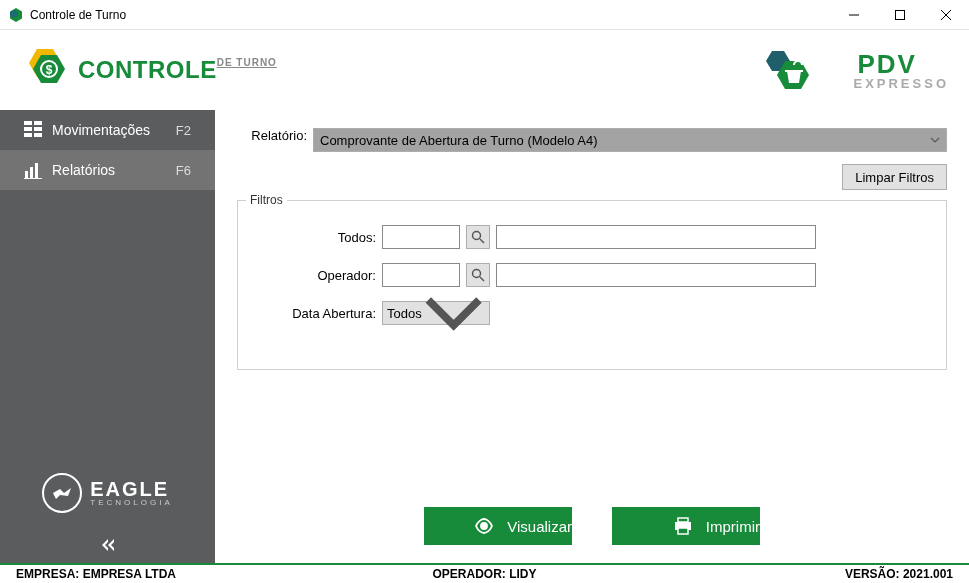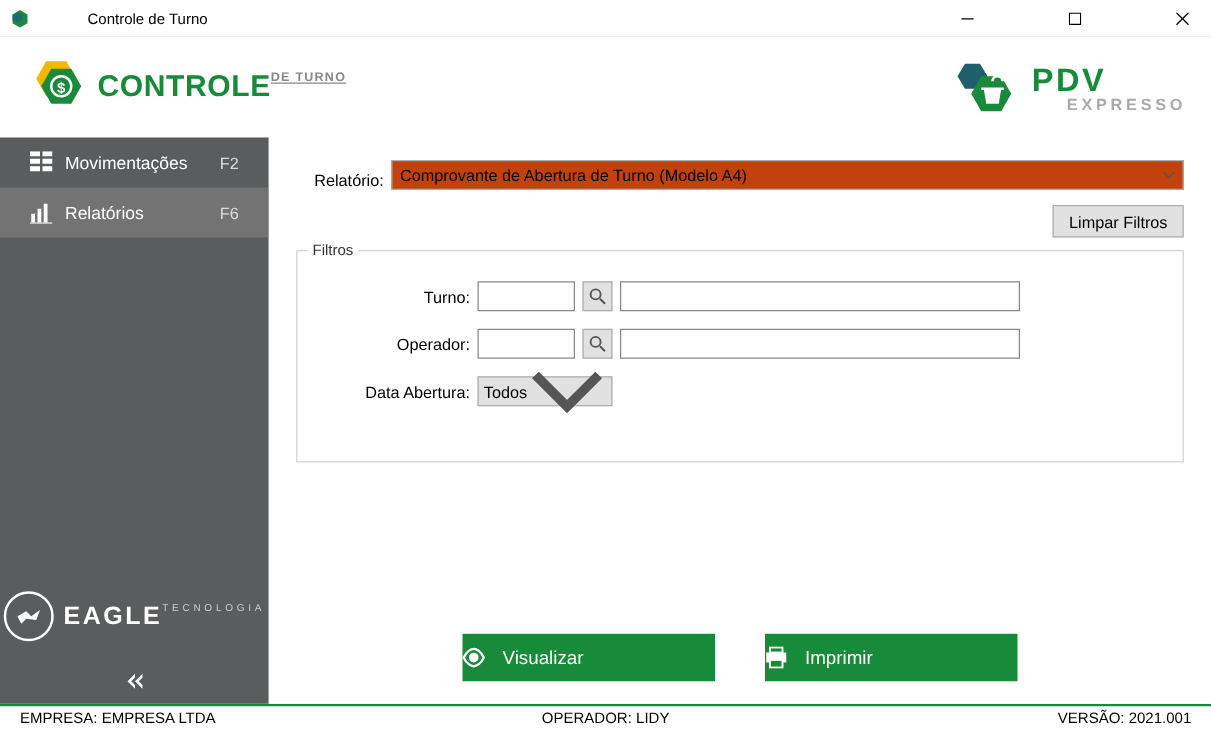--- a/index.html
+++ b/index.html
@@ -1,85 +1,85 @@
 <!DOCTYPE html>
 <html><head>
   <meta charset="utf-8">
   <style>
     * { margin: 0; padding: 0; box-sizing: border-box; font-family: "Segoe UI", Tahoma, sans-serif; }
     html, body { width: 969px; height: 583px; overflow: hidden; background: #fff; }
 
     
-    .titlebar { height: 30px; background: #fff; border-bottom: 1px solid #e5e5e5; display: flex; align-items: center; gap: 40px; }
+    .titlebar { height: 30px; background: #fff; border-bottom: 1px solid #e5e5e5; display: flex; align-items: center; }
     .titlebar .app-icon { width: 16px; height: 16px; margin: 0 6px 0 8px; }
     .titlebar .title { font-size: 12px; color: #000; flex: 1; }
     .titlebar .win-btn { width: 46px; height: 30px; display: flex; align-items: center; justify-content: center; cursor: pointer; }
     .titlebar .win-btn svg { width: 10px; height: 10px; }
 
     
     .header { height: 80px; background: #fff; display: flex; align-items: center; justify-content: space-between; padding: 0 20px; }
     .logo-left { display: flex; align-items: center; gap: 8px; }
     .logo-left .hex { width: 50px; height: 50px; }
     .logo-left .text-block { display: flex; flex-direction: row; line-height: 1; }
     .logo-left .main { font-size: 24px; font-weight: 700; color: #188B3A; letter-spacing: 0.5px; }
     .logo-left .sub { font-size: 10px; font-weight: 700; color: #888; letter-spacing: 1px; text-decoration: underline; }
     .logo-right { display: flex; align-items: center; gap: 8px; }
-    .logo-right .text-block { display: flex; flex-direction: column; line-height: 1; text-align: left; }
+    .logo-right .text-block { display: flex; flex-direction: column; line-height: 1; text-align: left; align-items: center; }
     .logo-right .main { font-size: 26px; font-weight: 800; color: #188B3A; letter-spacing: 2px; }
     .logo-right .sub { font-size: 13px; font-weight: 700; color: #aaa; letter-spacing: 3px; margin-left: 28px; }
 
     
     .body { display: flex; height: calc(583px - 30px - 80px - 20px); }
 
     
     .sidebar { width: 215px; background: #5A5C5E; color: #fff; display: flex; flex-direction: column; }
     .sidebar .item { height: 40px; display: flex; align-items: center; padding: 0 24px; font-size: 14px; cursor: pointer; }
     .sidebar .item.active { background: #737373; }
     .sidebar .item .icon { width: 18px; height: 18px; margin-right: 10px; flex-shrink: 0; }
     .sidebar .item .label { flex: 1; }
     .sidebar .item .shortcut { font-size: 13px; color: #ddd; }
     .sidebar .spacer { flex: 1; }
     .sidebar .eagle { display: flex; align-items: center; justify-content: center; gap: 8px; padding: 14px 0; }
     .sidebar .eagle .circle { width: 40px; height: 40px; border: 2.5px solid #fff; border-radius: 50%; display: flex; align-items: center; justify-content: center; }
     .sidebar .eagle .circle svg { width: 24px; height: 24px; }
-    .sidebar .eagle .text { display: flex; flex-direction: row; line-height: 1; }
+    .sidebar .eagle .text { display: flex; flex-direction: column; line-height: 1; }
     .sidebar .eagle .main { font-size: 20px; font-weight: 700; letter-spacing: 2px; }
     .sidebar .eagle .sub { font-size: 8px; letter-spacing: 3px; color: #ccc; }
     .sidebar .collapse { height: 36px; display: flex; align-items: center; justify-content: center; cursor: pointer; }
     .sidebar .collapse svg { width: 20px; height: 20px; }
 
     
     .content { flex: 1; background: #fff; padding: 18px 22px 10px 22px; display: flex; flex-direction: column; position: relative; }
-    .row { display: flex; align-items: flex-end; margin-bottom: 12px; }
+    .row { display: flex; align-items: flex-start; margin-bottom: 12px; }
     .row .lbl { width: 70px; font-size: 13px; text-align: right; margin-right: 6px; }
-    .combo { flex: 1; height: 24px; border: 1px solid #adadad; background: #c2410c; font-size: 13px; padding: 0 6px; display: flex; align-items: center; justify-content: space-between; cursor: pointer; }
+    .combo { flex: 1; height: 24px; border: 1px solid #adadad; background: #a3a3a3; font-size: 13px; padding: 0 6px; display: flex; align-items: center; justify-content: space-between; cursor: pointer; }
     .combo .chev { width: 10px; height: 10px; }
 
     .clear-row { display: flex; justify-content: flex-end; margin-bottom: 10px; }
     .btn-clear { height: 26px; padding: 3px 12px; background: #e1e1e1; border: 1px solid #adadad; font-size: 13px; cursor: pointer; }
 
     
     .fieldset { border: 1px solid #d0d0d0; padding: 24px 18px 30px 18px; position: relative; }
     .fieldset .legend { position: absolute; top: -8px; left: 8px; background: #fff; padding: 0 4px; font-size: 12px; color: #333; }
     .frow { display: flex; align-items: center; margin-bottom: 14px; }
     .frow .flbl { width: 120px; text-align: right; font-size: 13px; margin-right: 6px; }
     .finput { border: 1px solid #888; height: 24px; font-size: 13px; padding: 0 4px; background: #fff; }
     .finput.code { width: 78px; }
     .lookup { width: 24px; height: 24px; border: 1px solid #adadad; background: #e1e1e1; display: flex; align-items: center; justify-content: center; margin: 0 6px; cursor: pointer; }
     .lookup svg { width: 14px; height: 14px; }
     .finput.desc { width: 320px; }
     .fselect { border: 1px solid #adadad; height: 24px; background: #e1e1e1; font-size: 13px; padding: 0 4px; width: 108px; display: flex; align-items: center; justify-content: space-between; cursor: pointer; }
 
     
     .actions { display: flex; justify-content: center; gap: 40px; margin-top: auto; padding-top: 20px; padding-bottom: 8px; }
-    .btn-action { width: 202px; height: 38px; background: #188B3A; color: #fff; border: none; font-size: 15px; display: flex; align-items: center; justify-content: flex-start; gap: 14px; cursor: pointer; }
+    .btn-action { width: 148px; height: 38px; background: #188B3A; color: #fff; border: none; font-size: 15px; display: flex; align-items: center; justify-content: flex-end; gap: 14px; cursor: pointer; }
     .btn-action svg { width: 18px; height: 18px; }
 
     
-    .statusbar { height: 20px; border-top: 2px solid #188B3A; display: flex; font-size: 12px; font-weight: 400; }
+    .statusbar { height: 20px; border-top: 2px solid #188B3A; display: flex; font-size: 12px; font-weight: 700; }
     .statusbar .cell { flex: 1; padding: 0 16px; display: flex; align-items: center; }
     .statusbar .cell.left { justify-content: flex-start; }
     .statusbar .cell.center { justify-content: center; }
     .statusbar .cell.right { justify-content: flex-end; }
   </style>
 </head>
 <body>
 
 <div class="titlebar">
   <svg class="app-icon" viewBox="0 0 16 16">
@@ -190,21 +190,21 @@
     </div>
 
     <div class="clear-row">
       <button class="btn-clear">Limpar Filtros</button>
     </div>
 
     <div class="fieldset">
       <span class="legend">Filtros</span>
 
       <div class="frow">
-        <span class="flbl">Turno:</span>
+        <span class="flbl">Todos:</span>
         <input class="finput code" value="" style="">
         <div class="lookup">
           <svg viewBox="0 0 14 14">
               <circle cx="5.5" cy="5.5" r="4" fill="none" stroke="#555" stroke-width="1.5"></circle>
               <line x1="9" y1="9" x2="13" y2="13" stroke="#555" stroke-width="1.5"></line>
             </svg>
         </div>
         <input class="finput desc" value="" style="">
       </div>
 

